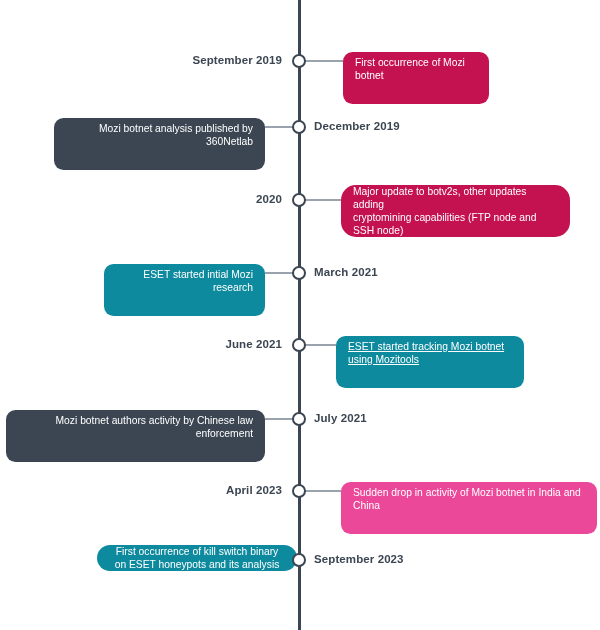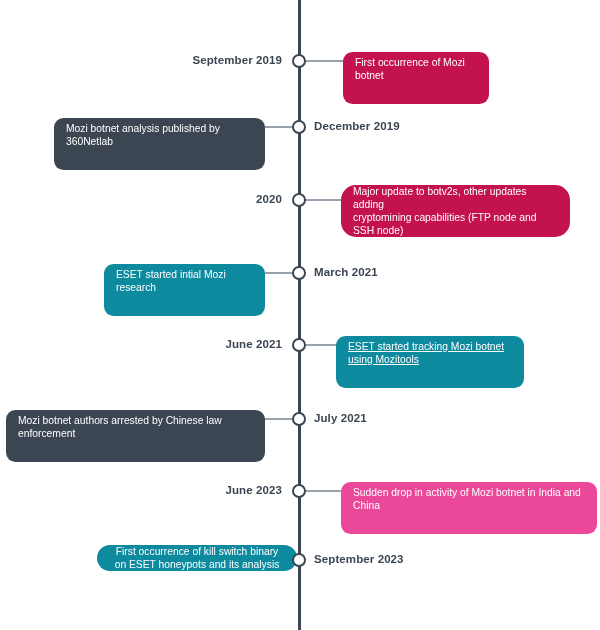--- a/index.html
+++ b/index.html
@@ -85,21 +85,21 @@
     z-index: 2;
     box-sizing: border-box;
   }
   .pill.one-line {
     padding: 4px 12px 22px 12px;
   }
   .pill.pos-right {
     text-align: left;
   }
   .pill.pos-left {
-    text-align: left;
+    text-align: right;
   }
   .pill.centered {
     text-align: center;
   }
 </style>
 </head>
 <body>
 
 <div id="timeline">
   <div class="spine"></div>
@@ -130,28 +130,28 @@
         <div class="node" style="border-color: rgb(59, 70, 82);"></div>
       </div>
       <div class="event" style="top: 345px;">
         <div class="connector" style="left: 304px; width: 32px; background: rgb(154, 163, 173);"></div>
         <div class="pill one-line pos-right" style="background: rgb(14, 138, 158); left: 336px; width: 188px; top: -9.5px; border-radius: 9.5px; text-decoration: underline;">ESET started tracking Mozi botnet using Mozitools</div>
         <div class="date left" style="color: rgb(59, 70, 82);">June 2021</div>
         <div class="node" style="border-color: rgb(59, 70, 82);"></div>
       </div>
       <div class="event" style="top: 419px;">
         <div class="connector" style="left: 265px; width: 29px; background: rgb(154, 163, 173);"></div>
-        <div class="pill one-line pos-left" style="background: rgb(59, 70, 82); left: 6px; width: 259px; top: -9.5px; border-radius: 9.5px;">Mozi botnet authors arrested by Chinese law enforcement</div>
+        <div class="pill one-line pos-left" style="background: rgb(59, 70, 82); left: 6px; width: 259px; top: -9.5px; border-radius: 9.5px;">Mozi botnet authors activity by Chinese law enforcement</div>
         <div class="date right" style="color: rgb(59, 70, 82);">July 2021</div>
         <div class="node" style="border-color: rgb(59, 70, 82);"></div>
       </div>
       <div class="event" style="top: 491px;">
         <div class="connector" style="left: 304px; width: 37px; background: rgb(154, 163, 173);"></div>
         <div class="pill one-line pos-right" style="background: #ec4899; left: 341px; width: 256px; top: -9.5px; border-radius: 9.5px;">Sudden drop in activity of Mozi botnet in India and China</div>
-        <div class="date left" style="color: rgb(59, 70, 82);">June 2023</div>
+        <div class="date left" style="color: rgb(59, 70, 82);">April 2023</div>
         <div class="node" style="border-color: rgb(59, 70, 82);"></div>
       </div>
       <div class="event" style="top: 560px;">
         <div class="connector" style="left: 265px; width: 29px; background: rgb(154, 163, 173);"></div>
         <div class="pill centered pos-left" style="background: rgb(14, 138, 158); left: 97px; width: 200px; top: -15px; border-radius: 15px;">First occurrence of kill switch binary
 on ESET honeypots and its analysis</div>
         <div class="date right" style="color: rgb(59, 70, 82);">September 2023</div>
         <div class="node" style="border-color: rgb(59, 70, 82);"></div>
       </div>
     </div>

